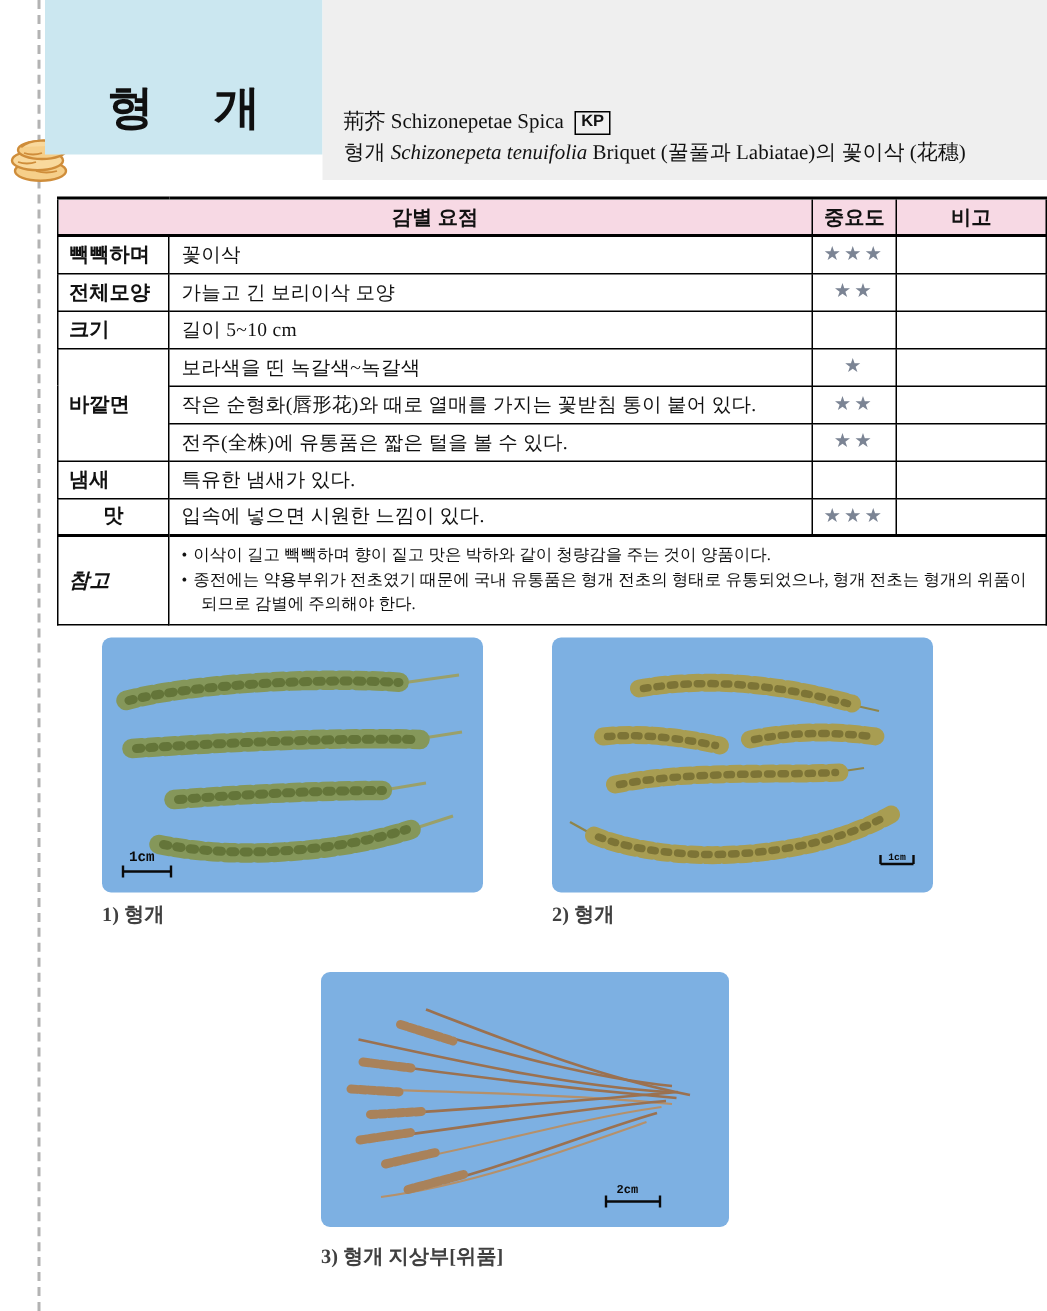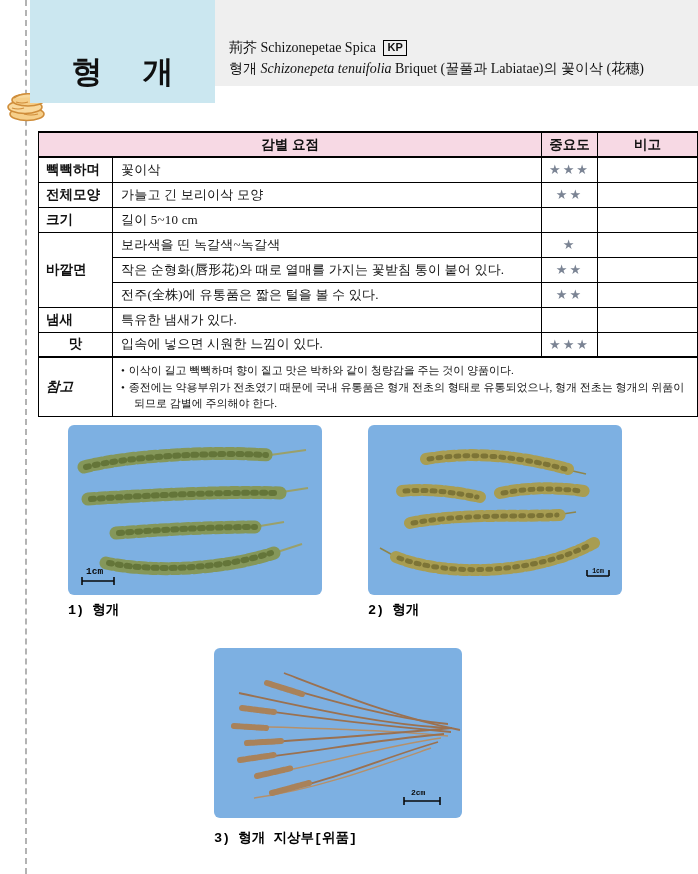--- a/index.html
+++ b/index.html
@@ -9,21 +9,21 @@
   }
   
   .margin-line{position:absolute; left:25px; top:0; width:0; height:874px;
     border-left:2px dashed #b3b3b3;}
   
   .title-block{position:absolute; left:30px; top:0; width:185px; height:103px;
     background:#cbe7f0; display:flex; align-items:flex-end; justify-content:center;}
   .title-inner{display:flex; gap:40px; padding-bottom:16px;
     font-family:"Liberation Sans","DejaVu Sans",sans-serif; font-weight:bold;
     font-size:31px; color:#101010; line-height:1;}
-  .name-block{position:absolute; left:215px; top:0; width:483px; height:86px;
+  .name-block{position:absolute; left:215px; top:0; width:483px; height:120px;
     background:#efefef; display:flex; flex-direction:column; justify-content:flex-end;
     padding:0 0 7px 14px; box-sizing:border-box; font-size:14px;}
   .name-line{line-height:21px; white-space:nowrap;}
   .latin-italic{font-style:italic;}
   .kp-badge{display:inline-block; font-family:"Liberation Sans","DejaVu Sans",sans-serif;
     font-weight:bold; font-size:11px; line-height:13px; border:1.5px solid #000;
     padding:0 3px 1px 3px; margin-left:4px; vertical-align:1px;}
   .herb-icon{position:absolute; left:4px; top:80px;}
   
   table.id-table{position:absolute; left:38px; top:131px; width:659px;
@@ -43,23 +43,23 @@
   tr.last-std td{border-bottom:2px solid #000;}
   td.remark-cell{padding:4px 8px 4px 8px; border-bottom:2.5px solid #000; font-size:11px;}
   td.remark-label{border-bottom:2.5px solid #000;font-style:italic;}
   .bullet-line{line-height:16.5px; padding-left:13px; text-indent:-13px;}
   .bullet-marker{display:inline; padding-right:4px;}
   
   .photo{position:absolute; border-radius:6px; background:#7db0e2; overflow:hidden;}
   .photo svg{display:block;}
   #photo1{left:68px; top:425px; width:254px; height:170px;}
   #photo2{left:368px; top:425px; width:254px; height:170px;}
-  #photo3{left:214px; top:648px; width:248px; height:170px;}
-  .caption{position:absolute; font-family:Liberation Mono, monospace;
-    font-weight:600; font-size:13.5px; color:#000000;}
+  #photo3{left:214px; top:648px; width:272px; height:170px;}
+  .caption{position:absolute; font-family:Liberation Serif, serif;
+    font-weight:600; font-size:13.5px; color:#404040;}
   #cap1{left:68px; top:601px;}
   #cap2{left:368px; top:601px;}
   #cap3{left:214px; top:829px;}
   .sp-g-a{stroke:#85975a; stroke-width:13; stroke-dasharray:7 4; stroke-linecap:round; fill:none;}
   .sp-g-b{stroke:#647539; stroke-width:6; stroke-dasharray:3 6; stroke-linecap:round; fill:none;}
   .sp-g-stem{stroke:#9aa06a; stroke-width:2; fill:none;}
   .sp-y-a{stroke:#a89d52; stroke-width:12; stroke-dasharray:7 4; stroke-linecap:round; fill:none;}
   .sp-y-b{stroke:#7d7436; stroke-width:5; stroke-dasharray:3 6; stroke-linecap:round; fill:none;}
   .sp-y-stem{stroke:#8f854a; stroke-width:1.5; fill:none;}
   .stem-br{stroke:#9b7150; stroke-width:1.8; fill:none;}

